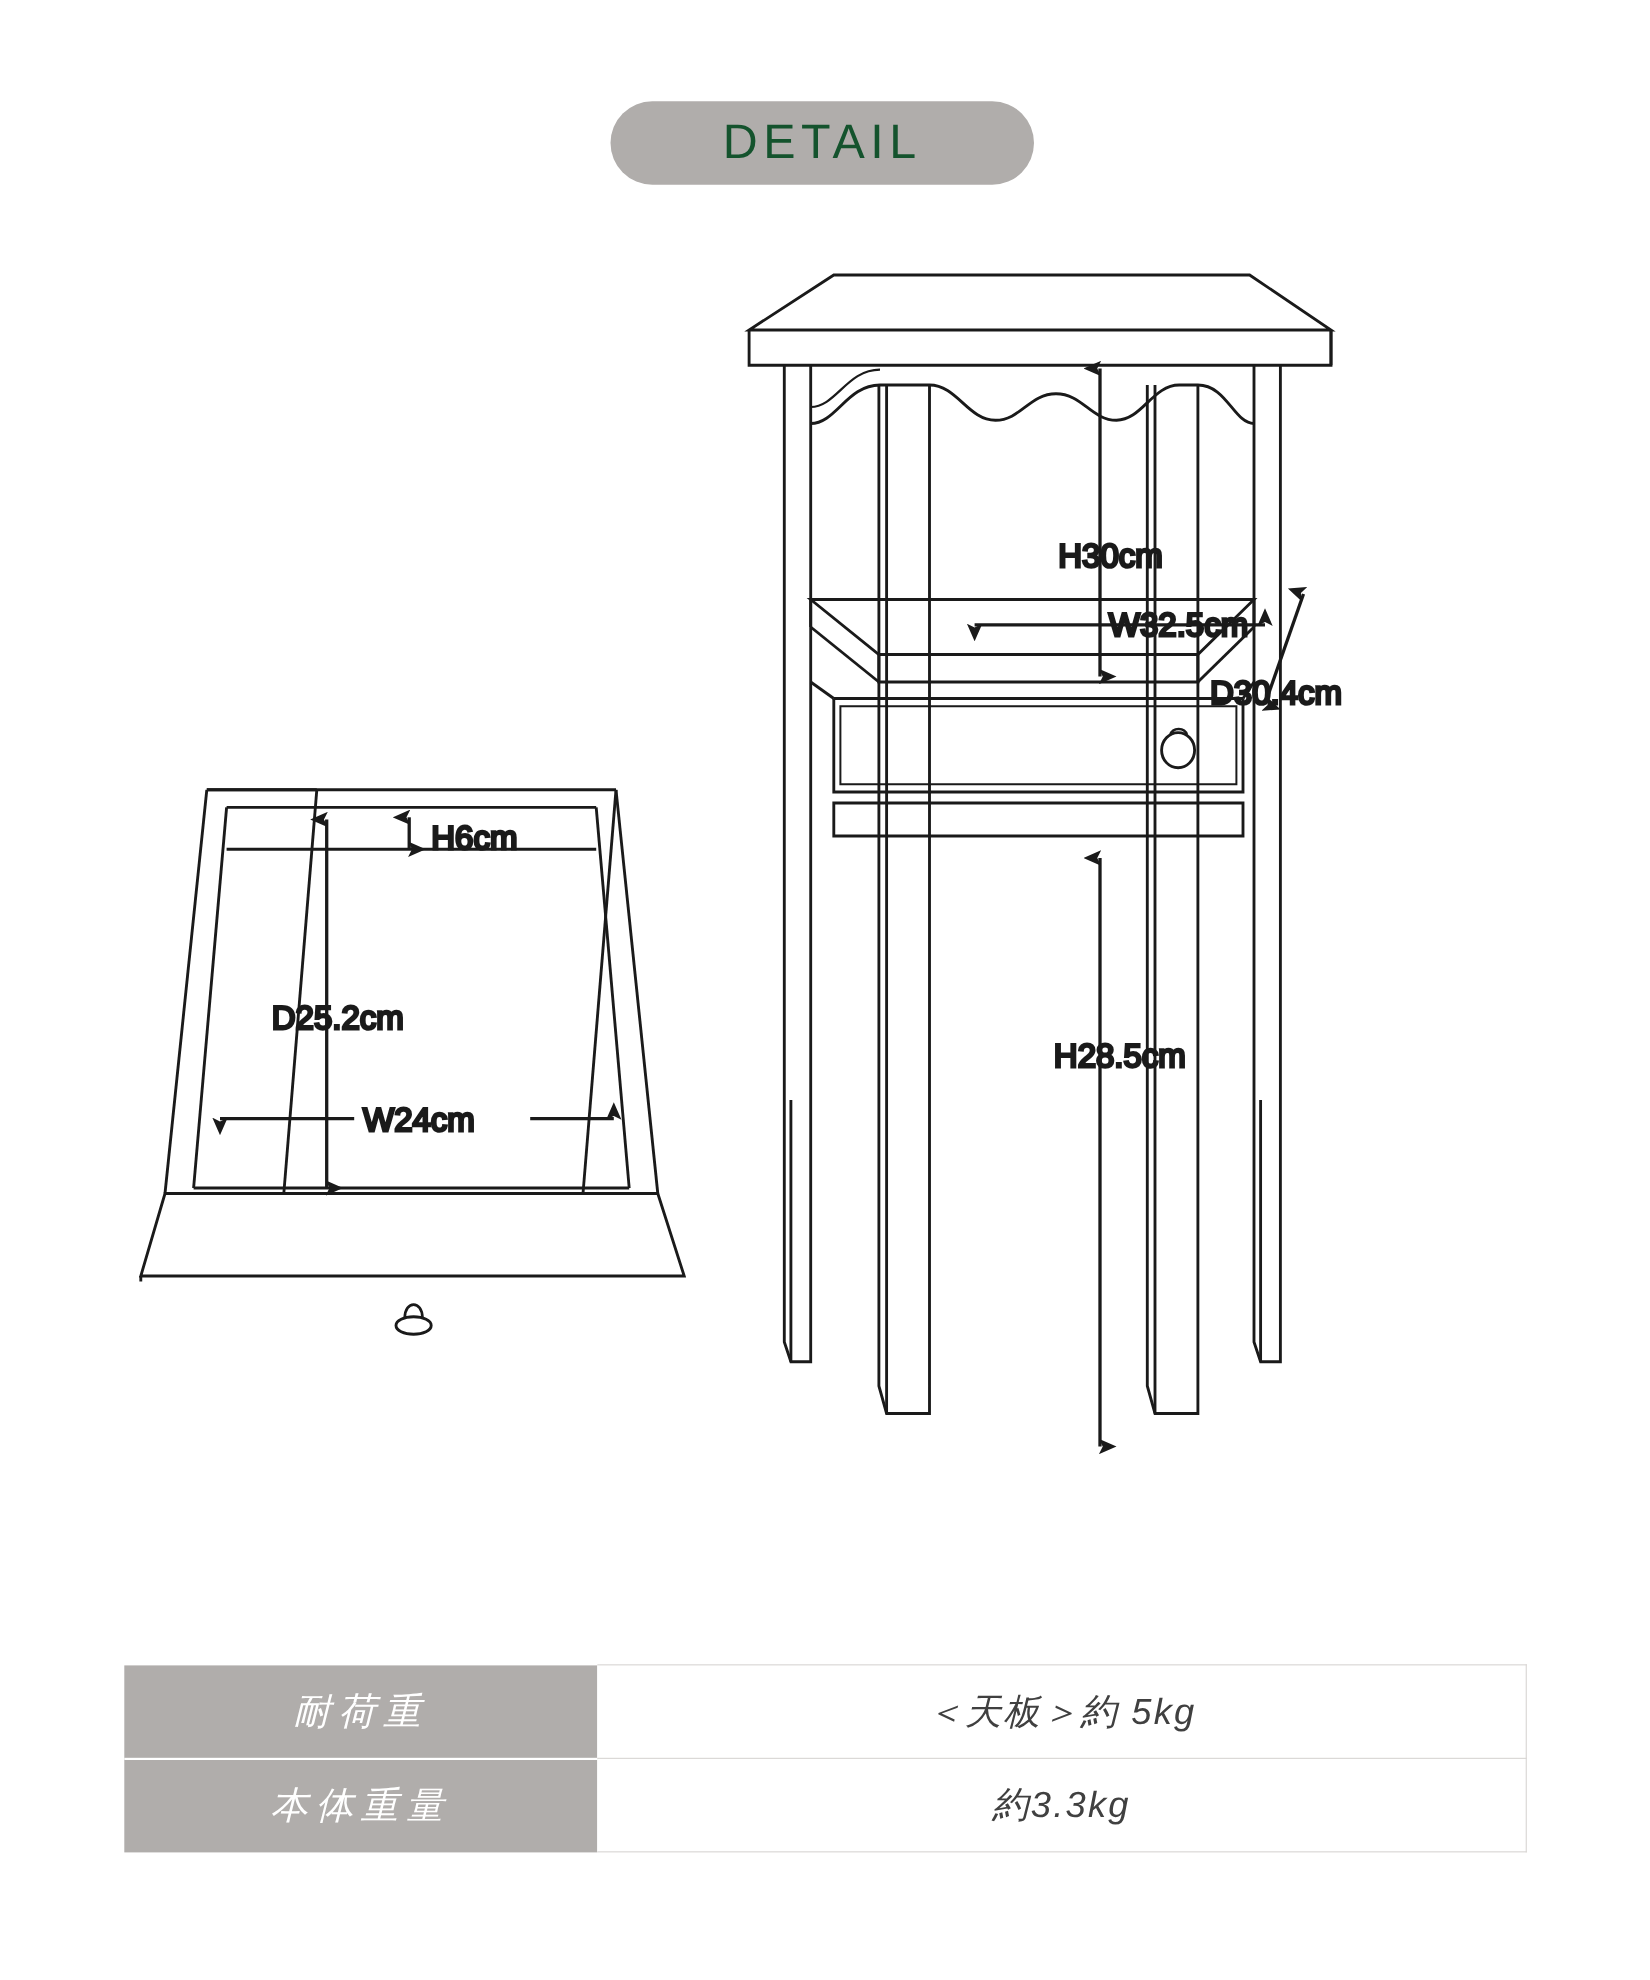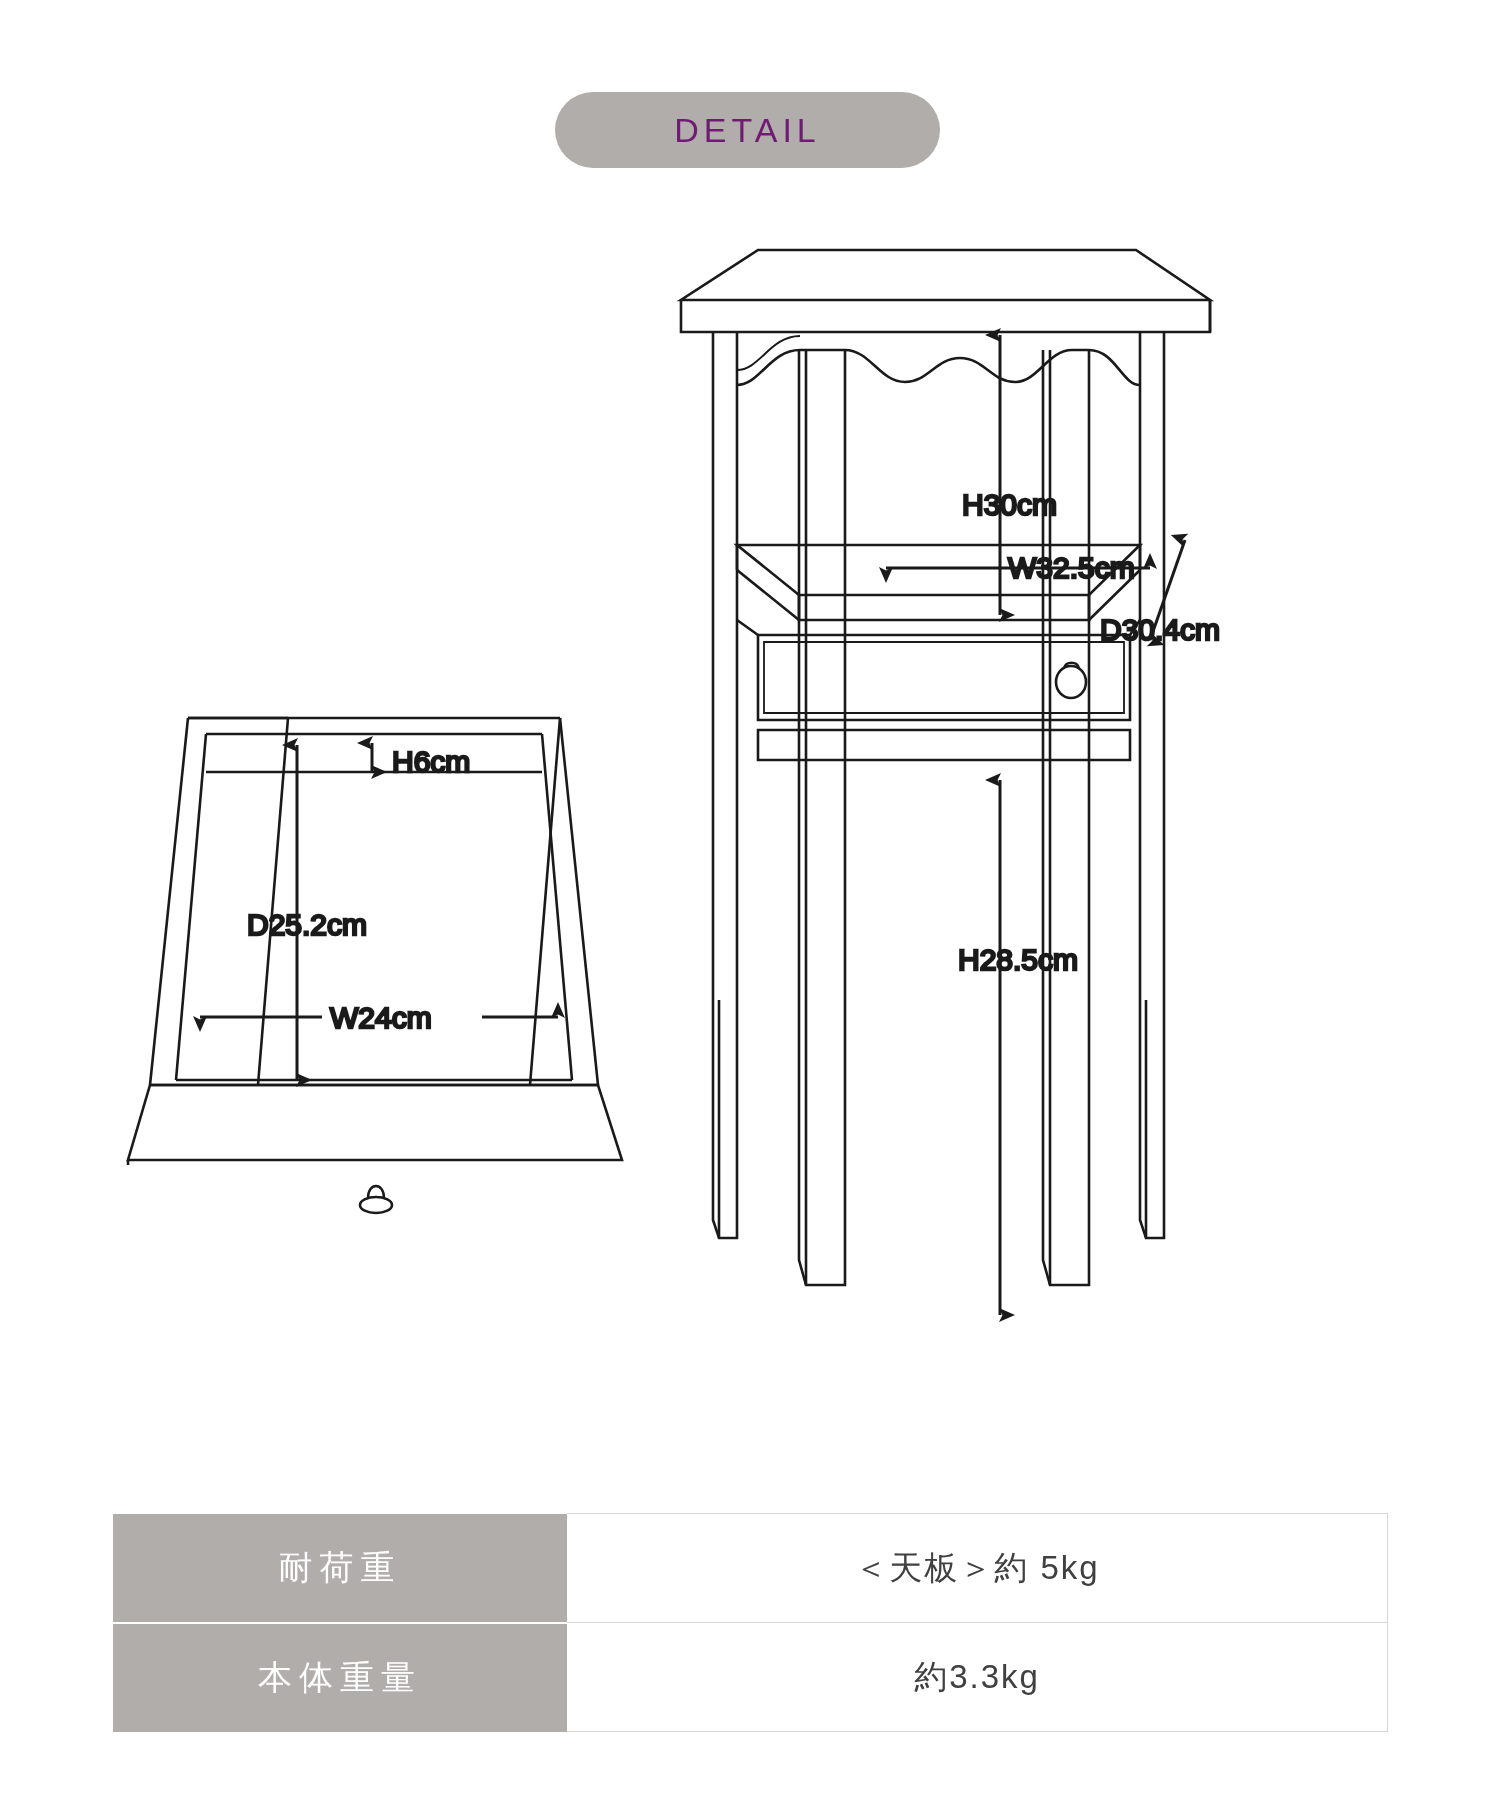--- a/index.html
+++ b/index.html
@@ -23,22 +23,22 @@
     top: 92px;
     width: 385px;
     height: 76px;
     background: #b0adab;
     border-radius: 38px;
     display: flex;
     align-items: center;
     justify-content: center;
   }
   #header-badge .badge-text {
-    color: #701a75;
-    font-size: 34px;
+    color: #14532d;
+    font-size: 44px;
     letter-spacing: 5px;
     font-weight: 400;
     line-height: 1;
     font-family: "Liberation Sans", "DejaVu Sans", sans-serif;
   }
 
   
   #diagram-area {
     position: absolute;
     left: 0;
@@ -61,23 +61,24 @@
   #spec-table {
     position: absolute;
     left: 113px;
     top: 1513px;
     width: 1275px;
     border-collapse: collapse;
     table-layout: fixed;
   }
   #spec-table td {
     height: 84px;
-    padding: 12px;
+    padding: 0;
     text-align: center;
     vertical-align: middle;
+    font-style: italic;
   }
   #spec-table .spec-head {
     width: 430px;
     background: #b0adab;
     color: #ffffff;
     font-size: 34px;
     letter-spacing: 7px;
     border-bottom: 2px solid #ffffff;
     font-family: "Liberation Sans", "DejaVu Sans", sans-serif;
   }

